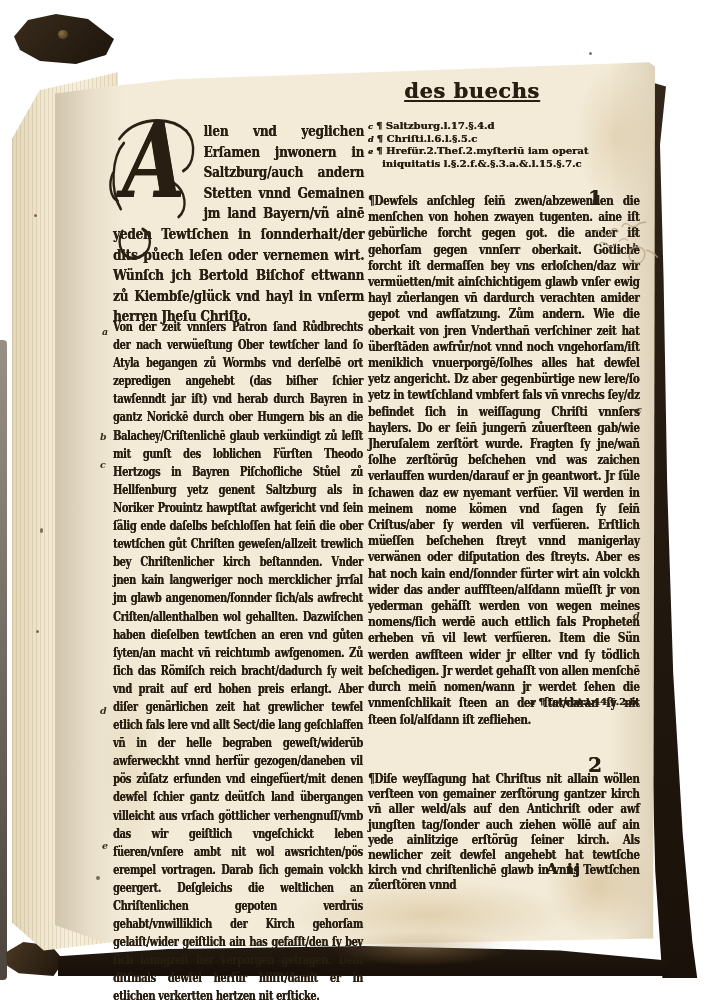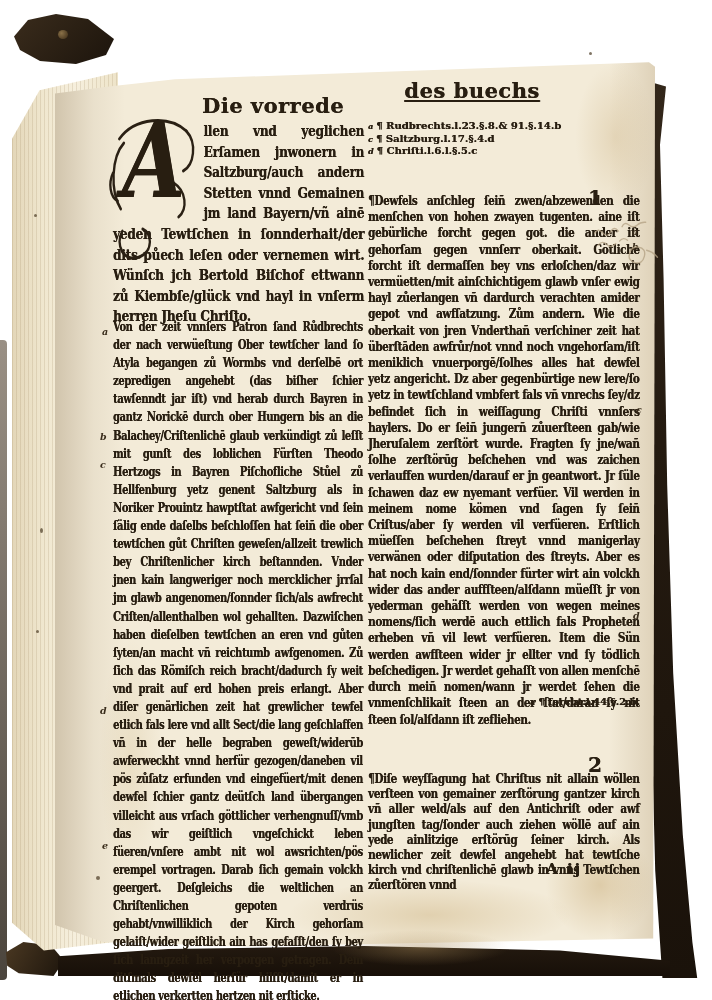--- a/index.html
+++ b/index.html
@@ -64,21 +64,20 @@
   <div class="abs stain s2"></div>
   <div class="abs stain s3"></div>
   <div class="abs stain s4"></div>
   <div class="abs stain s5"></div>
   <div class="abs speck" style="left:96px;top:876px;"></div>
   <div class="abs speck" style="left:34px;top:214px;width:3px;height:3px;"></div>
   <div class="abs speck" style="left:40px;top:528px;width:3px;height:5px;"></div>
   <div class="abs speck" style="left:36px;top:630px;width:3px;height:3px;"></div>
   <div class="abs speck" style="left:589px;top:52px;width:3px;height:3px;"></div>
 
-  <div class="abs ink hdr hdr-left">Die vorrede</div>
   <div class="abs ink hdr hdr-right">des buechs</div>
 
   <div class="abs ink colL-p1">
     <span class="initialwrap">
       <svg width="120" height="160" viewBox="0 0 120 160">
         <g fill="none" stroke="#2a2014" stroke-width="3" stroke-linecap="round">
           <path d="M14 26 C 34 4, 78 2, 100 18"></path>
           <path d="M100 18 C 114 30, 110 52, 96 58"></path>
           <path d="M16 96 C 2 78, 4 44, 20 30"></path>
           <path d="M18 118 C 8 132, 20 150, 40 144"></path>
@@ -92,23 +91,23 @@
   </div>
   <div class="abs ink colL-p2">Von der zeit vnnſers Patron ſand Růdbrechts der nach verwüeſtung Ober tewtſcher land ſo Atyla begangen zů Wormbs vnd derſelbē ort zepredigen angehebt (das biſher ſchier tawſenndt jar iſt) vnd herab durch Bayren in gantz Norickē durch ober Hungern bis an die Balachey/Criſtenlichē glaub verkündigt zů leſſt mit gunſt des loblichen Fürſten Theodo Hertzogs in Bayren Piſchofliche Stůel zů Hellfenburg yetz genent Saltzburg als in Noriker Prouintz hawptſtat awfgericht vnd ſein ſälig ende daſelbs beſchloſſen hat ſeiñ die ober tewtſchen gůt Chriſten geweſen/allzeit trewlich bey Chriſtenlicher kirch beſtannden. Vnder jnen kain langweriger noch mercklicher jrrſal jm glawb angenomen/ſonnder ſich/als awfrecht Criſten/allenthalben wol gehallten. Dazwiſchen haben dieſelben tewtſchen an eren vnd gůten ſyten/an macht vñ reichtumb awfgenomen. Zů ſich das Römiſch reich bracht/dadurch ſy weit vnd prait auf erd hohen preis erlangt. Aber diſer genärlichen zeit hat grewlicher tewfel etlich fals lere vnd allt Sect/die lang geſchlaffen vñ in der helle begraben geweſt/widerūb awferweckht vnnd herfür gezogen/daneben vil pös zůſatz erfunden vnd eingefüert/mit denen dewfel ſchier gantz deütſch land übergangen villeicht aus vrſach göttlicher verhengnuſſ/vmb das wir geiſtlich vngeſchickt leben füeren/vnſere ambt nit wol awsrichten/pös erempel vortragen. Darab ſich gemain volckh geergert. Deſgleichs die weltlichen an Chriſtenlichen gepoten verdrüs gehabt/vnwilliklich der Kirch gehorſam gelaiſt/wider geiſtlich ain has gefaſſt/den ſy bey ſich lanngzeit her verporgen getragen. Dem ditſmals dewfel herfür hilfft/damit er in etlichen verkertten hertzen nit erſticke.</div>
 
   <div class="abs mletter" style="left:102px;top:326px;">a</div>
   <div class="abs mletter" style="left:100px;top:431px;">b</div>
   <div class="abs mletter" style="left:100px;top:459px;">c</div>
   <div class="abs mletter" style="left:100px;top:705px;">d</div>
   <div class="abs mletter" style="left:102px;top:840px;">e</div>
 
   <div class="abs ink reflist">
-    <div class="refitem"><span class="reflbl">a</span><span>¶ Rudbrechts.l.23.§.8.&amp; 91.§.14.b</span></div>
     <div class="refitem"><span class="reflbl">c</span><span>¶ Saltzburg.l.17.§.4.d</span></div>
     <div class="refitem"><span class="reflbl">d</span><span>¶ Chriſti.l.6.l.§.5.c</span></div>
+    <div class="refitem"><span class="reflbl">e</span><span>¶ Hrefür.2.Theſ.2.myſteriū iam operat iniquitatis l.§.2.f.&amp;.§.3.a.&amp;.l.15.§.7.c</span></div>
   </div>
 
   <div class="abs ink colR-p1">¶Dewfels anſchleg ſeiñ zwen/abzewenden die menſchen von hohen zwayen tugenten. aine iſt gebürliche forcht gegen got. die ander iſt gehorſam gegen vnnſerr oberkait. Götliche forcht iſt dermaſſen bey vns erloſchen/daz wir vermüetten/mit ainſchichtigem glawb vnſer ewig hayl zůerlangen vñ dardurch verachten amider gepot vnd awfſatzung. Zům andern. Wie die oberkait von jren Vnderthañ verſchiner zeit hat überſtāden awfrůr/not vnnd noch vngehorſam/iſt meniklich vnuerporgē/ſolhes alles hat dewfel yetz angericht. Dz aber gegenbürtige new lere/ſo yetz in tewtſchland vmbfert fals vñ vnrechs ſey/dz befindet ſich in weiſſagung Chriſti vnnſers haylers. Do er ſeiñ jungerñ zůuerſteen gab/wie Jheruſalem zerſtört wurde. Fragten ſy jne/wañ ſolhe zerſtörūg beſchehen vnd was zaichen verlauffen wurden/darauf er jn geantwort. Jr ſüle ſchawen daz ew nyemant verfüer. Vil werden in meinem nome kömen vnd ſagen ſy ſeiñ Criſtus/aber ſy werden vil verfüeren. Erſtlich müeſſen beſchehen ſtreyt vnnd manigerlay verwänen oder diſputation des ſtreyts. Aber es hat noch kain end/ſonnder fürter wirt ain volckh wider das ander auffſteen/alſdann müeſſt jr von yederman gehäſſt werden von wegen meines nomens/ſich werdē auch ettlich fals Propheten erheben vñ vil lewt verfüeren. Item die Sün werden awfſteen wider jr ellter vnd ſy tödlich beſchedigen. Jr werdet gehaſſt von allen menſchē durch meiñ nomen/wann jr werdet ſehen die vnmenſchlikait ſteen an der ſtat/daran ſy nit ſteen ſol/alſdann iſt zefliehen.</div>
 
   <div class="abs ink fnlist">
     <div class="refitem"><span class="reflbl">a</span><span>¶ forcht.l.44.§.2.b.</span></div>
   </div>
 
   <div class="abs ink colR-p2">¶Diſe weyſſagung hat Chriſtus nit allain wöllen verſteen von gemainer zerſtörung gantzer kirch vñ aller weld/als auf den Antichriſt oder awf jungſten tag/ſonder auch ziehen wöllē auf ain yede ainlitzige erſtörūg ſeiner kirch. Als newlicher zeit dewfel angehebt hat tewtſche kirch vnd chriſtenlichē glawb in vnns Tewtſchen zůerſtören vnnd</div>
 

